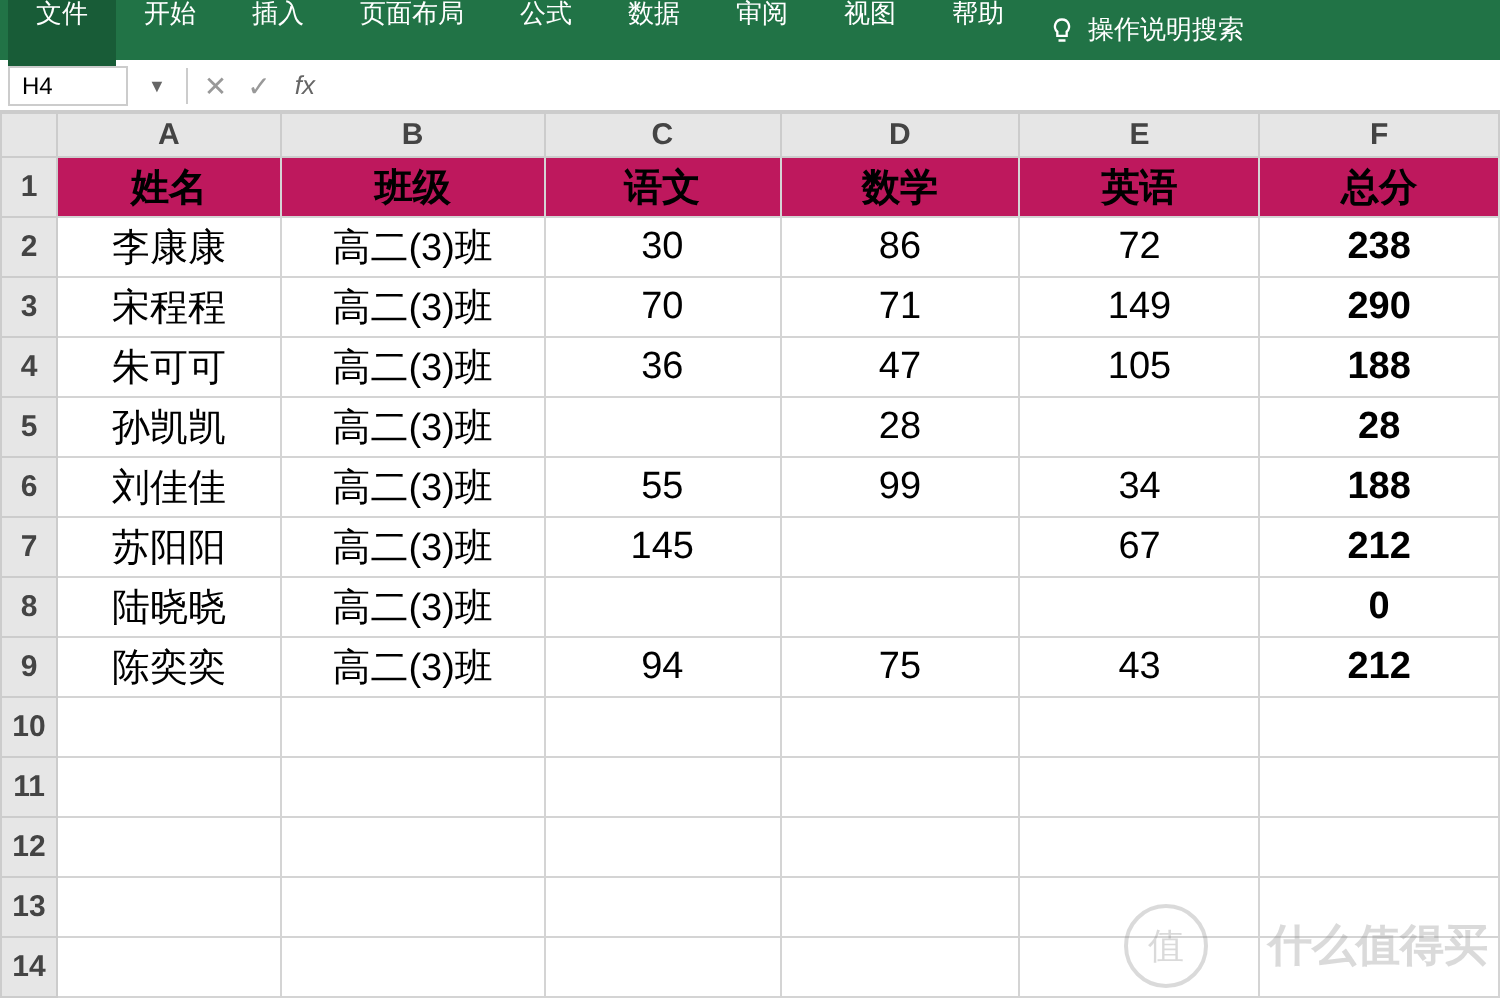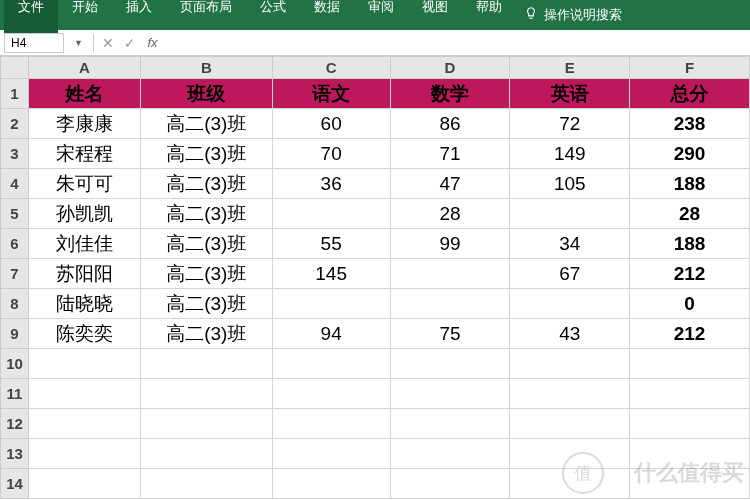--- a/index.html
+++ b/index.html
@@ -1,20 +1,20 @@
 <!DOCTYPE html>
 <html><head>
 <meta charset="utf-8">
 <style>
   * { box-sizing: border-box; margin: 0; padding: 0; }
   body { font-family: "Microsoft YaHei", SimSun, sans-serif; background: #fff; width: 750px; height: 500px; overflow: hidden; position: relative; }
   .ribbon { background: #217346; height: 30px; display: flex; align-items: center; padding: 0 4px; }
   .tab { color: #fff; font-size: 13px; padding: 0 14px; height: 46px; line-height: 30px; cursor: pointer; }
   .tab.file { background: #185c37; }
-  .ribbon-hint { display: flex; color: #fff; font-size: 13px; padding: 0 8px; gap: 6px; }
+  .ribbon-hint { display: flex; align-items: center; color: #fff; font-size: 13px; padding: 0 8px; gap: 6px; }
   .bulb { width: 14px; height: 14px; }
   .formula-row { display: flex; align-items: center; border-bottom: 1px solid #ccc; height: 26px; background: #fff; }
   .namebox { width: 60px; border: 1px solid #ccc; font-size: 12px; padding: 2px 6px; margin: 0 4px; background: #fff; }
   .fx-dd { font-size: 9px; color: #666; padding: 0 6px; }
   .fx-sep { border-left: 1px solid #ccc; height: 18px; margin: 0 4px; }
   .fx-btns { display: flex; gap: 10px; padding: 0 4px; color: #999; font-size: 14px; }
   .fx-label { font-style: italic; font-size: 13px; color: #666; padding: 0 8px; }
   .formula-input { flex: 1; border: none; font-size: 12px; height: 100%; }
   .sheet-area { position: relative; }
   .spreadsheet { border-collapse: collapse; table-layout: fixed; }
@@ -82,21 +82,21 @@
     <td class="cell">数学</td>
     <td class="cell">英语</td>
     <td class="cell">总分</td>
   </tr>
   </tbody>
       <tbody id="data-rows">
         <tr>
           <th class="row-h">2</th>
           <td class="cell">李康康</td>
           <td class="cell">高二(3)班</td>
-          <td class="cell">60</td>
+          <td class="cell">30</td>
           <td class="cell">86</td>
           <td class="cell">72</td>
           <td class="cell bold">238</td>
         </tr>
         <tr>
           <th class="row-h">3</th>
           <td class="cell">宋程程</td>
           <td class="cell">高二(3)班</td>
           <td class="cell">70</td>
           <td class="cell">71</td>

